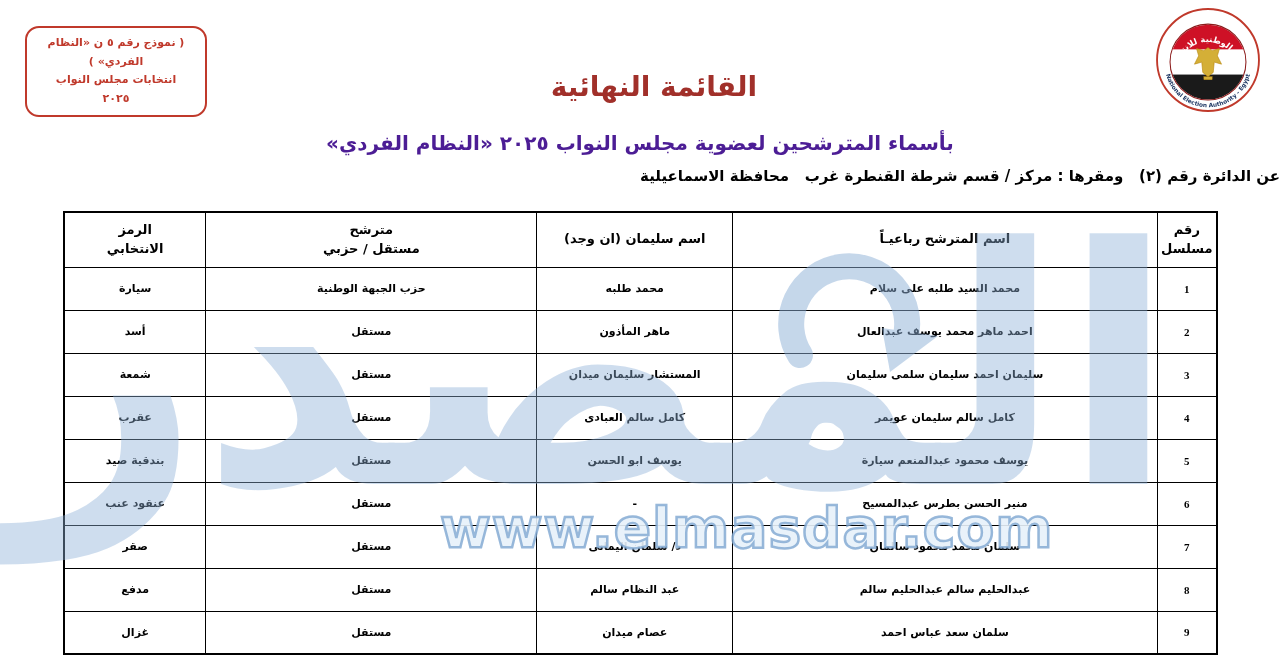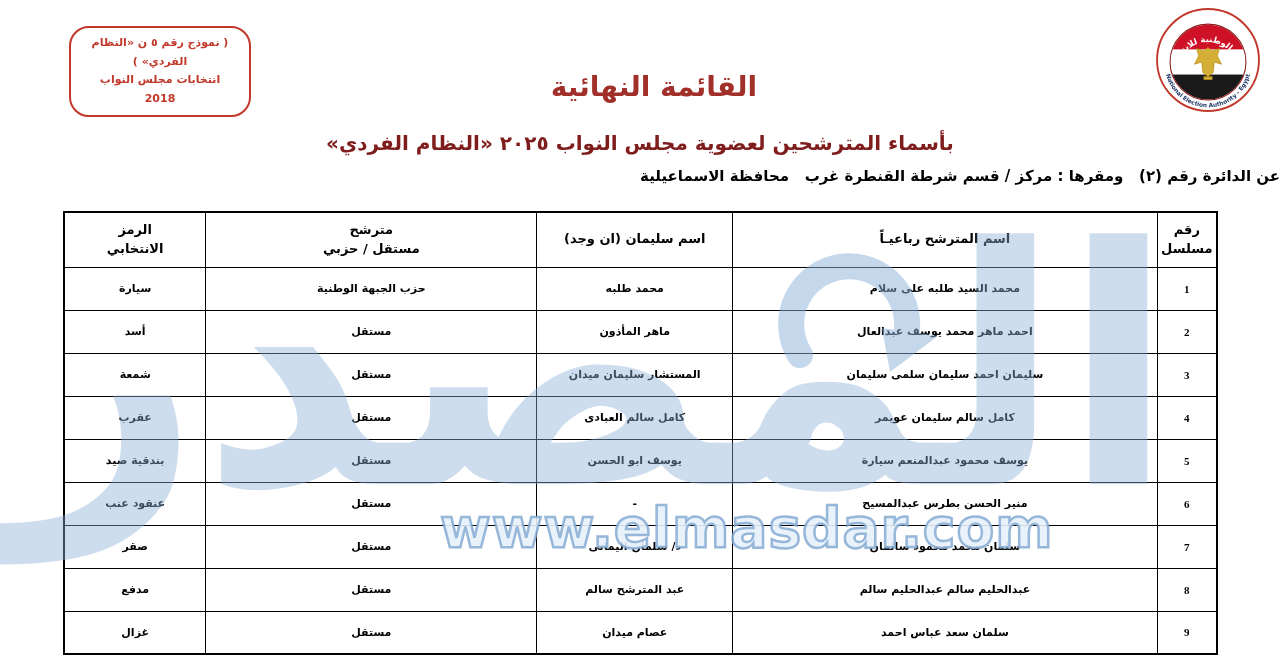--- a/index.html
+++ b/index.html
@@ -3,38 +3,37 @@
 <meta charset="utf-8">
 <style>
   * { margin:0; padding:0; box-sizing:border-box; }
   html,body { width:1280px; height:658px; background:#ffffff; overflow:hidden;
               font-family:"DejaVu Sans", sans-serif; }
   .page { position:relative; width:1280px; height:658px; background:#fff; }
 
   
   .stamp-box {
     position:absolute; left:25px; top:26px; width:182px;
-    border:2px solid #c0392b; border-radius:20px;
+    border:2px solid #c0392b; border-radius:14px;
     padding:6px 16px; text-align:center; direction:rtl;
     color:#c0392b; font-weight:bold; font-size:11px; line-height:1.7;
     background:#fff;
-    margin-left:44px;
   }
 
   
   .logo-wrap { position:absolute; right:20px; top:8px; width:104px; height:104px; }
 
   
   .main-title {
     position:absolute; left:0; right:0; top:70px; text-align:center;
     color:#a1302a; font-size:28px; font-weight:bold; direction:rtl;padding-left:28px;
   }
   .subtitle1 {
     position:absolute; left:0; right:0; top:131px; text-align:center;
-    color:#7f1d1d; font-size:20px; font-weight:bold; direction:rtl; white-space:pre;
+    color:#4c1d95; font-size:20px; font-weight:bold; direction:rtl; white-space:pre;
   }
   .subtitle2 {
     position:absolute; left:0; right:0; top:167px; 
     color:#000; font-size:15px; font-weight:bold; direction:rtl; white-space:pre;
   }
 
   
   .table-wrap { position:absolute; left:63px; top:211px; width:1155px; z-index:1; }
   table.cand {
     width:100%; border-collapse:collapse; direction:rtl;
@@ -64,21 +63,21 @@
     -webkit-text-stroke:2.5px rgba(126,166,209,0.8);
   }
 </style>
 </head>
 <body>
 
 <div class="page">
 
   <div class="stamp-box">
     <div>( نموذج رقم ٥ ن «النظام الفردي» )</div>
-    <div>انتخابات مجلس النواب 2018</div>
+    <div>انتخابات مجلس النواب ٢٠٢٥</div>
   </div>
 
   <div class="logo-wrap">
     <svg viewBox="0 0 100 100" width="104" height="104">
       <defs>
         <clipPath id="flagClip">
             <circle cx="50" cy="52" r="36"></circle>
           </clipPath>
         <path id="topArc" d="M 22,52 A 30,30 0 0 1 78,52" fill="none"></path>
         <path id="botArc" d="M 8.5,54 A 41.5,41.5 0 0 0 91.5,54" fill="none"></path>
@@ -172,21 +171,21 @@
         <tr>
           <td class="serial">7</td>
           <td>سلمان محمد محمود سالمان</td>
           <td>د/ سلمان اليمانى</td>
           <td>مستقل</td>
           <td>صقر</td>
         </tr>
         <tr>
           <td class="serial">8</td>
           <td>عبدالحليم سالم عبدالحليم سالم</td>
-          <td>عبد المترشح سالم</td>
+          <td>عبد النظام سالم</td>
           <td>مستقل</td>
           <td>مدفع</td>
         </tr>
         <tr>
           <td class="serial">9</td>
           <td>سلمان سعد عباس احمد</td>
           <td>عصام ميدان</td>
           <td>مستقل</td>
           <td>غزال</td>
         </tr>

